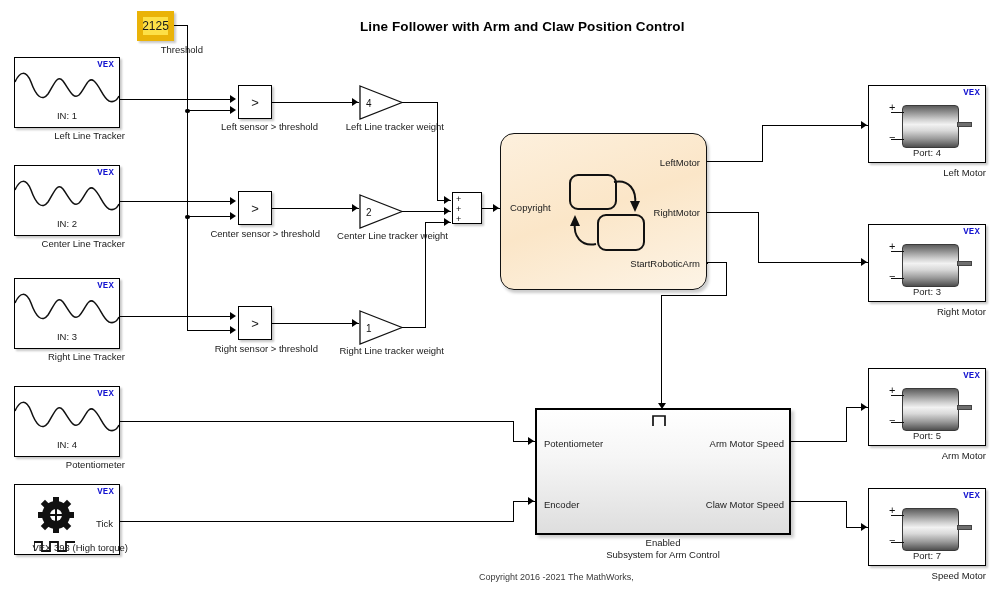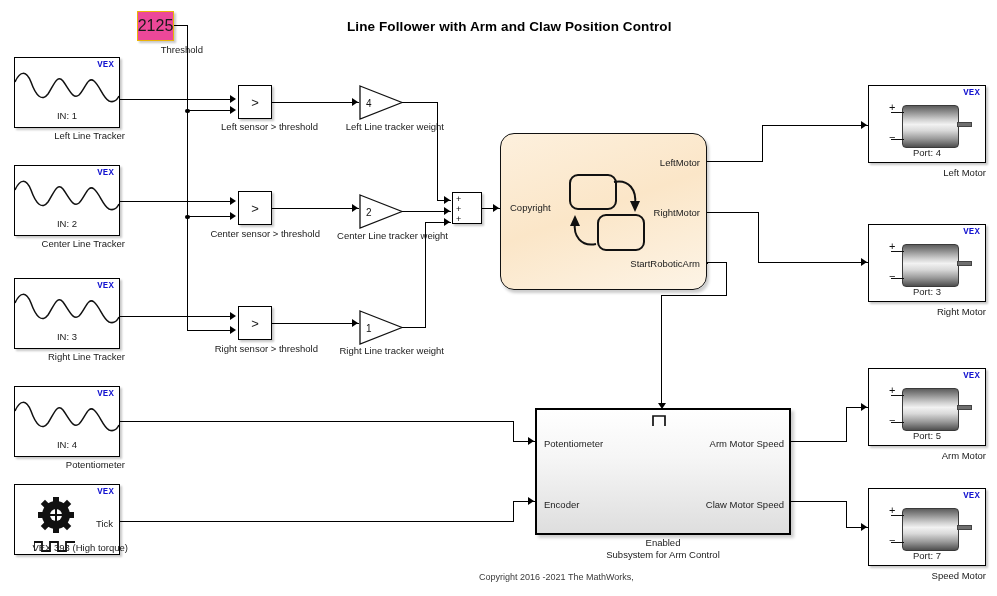--- a/index.html
+++ b/index.html
@@ -13,22 +13,22 @@
   .portlbl{font-size:9.5px;color:#202020;position:absolute;white-space:nowrap;}
 
   
   .sblock{position:absolute;background:#fff;border:1px solid #000;
           box-shadow:2px 2px 2px rgba(0,0,0,.22);box-sizing:border-box;}
 
   
   .sine-in{position:absolute;bottom:6px;left:0;right:0;text-align:center;font-size:9.5px;color:#202020;}
 
   
-  .const{position:absolute;background:#ec4899;border:1px solid #eab308;box-sizing:border-box;
-         display:flex;align-items:center;justify-content:center;font-size:16px;
+  .const{position:absolute;background:#fde047;border:6px solid #eab308;box-sizing:border-box;
+         display:flex;align-items:center;justify-content:center;font-size:12px;
          box-shadow:2px 2px 2px rgba(0,0,0,.22);}
 
   
   .relop{position:absolute;background:#fff;border:1px solid #000;box-sizing:border-box;
          display:flex;align-items:center;justify-content:center;font-size:13px;
          box-shadow:2px 2px 2px rgba(0,0,0,.22);}
 
   
   .gain{position:absolute;}
   .gain .gtxt{position:absolute;left:7px;top:50%;transform:translateY(-50%);font-size:10px;color:#111;}
@@ -66,21 +66,21 @@
   .wv{width:1.1px;}
   .dot{position:absolute;width:4.6px;height:4.6px;border-radius:50%;background:#000;}
   .arrow{position:absolute;width:0;height:0;border-left:6px solid #000;
          border-top:4px solid transparent;border-bottom:4px solid transparent;}
   .arrow-d{position:absolute;width:0;height:0;border-top:6px solid #000;
            border-left:4px solid transparent;border-right:4px solid transparent;}
 </style>
 </head>
 <body>
 
-<div class="abs title" style="left:347px;top:19px;">Line Follower with Arm and Claw Position Control</div>
+<div class="abs title" style="left:360px;top:19px;">Line Follower with Arm and Claw Position Control</div>
 <div class="abs copyright" style="left:459px;top:572px;margin-left:20px;">Copyright 2016 -2021 The MathWorks,</div>
 
 <div class="const" style="left:137px;top:11px;width:37px;height:30px;">
   <span>2125</span>
 </div>
 <div class="abs blk-label" style="left:108px;top:44px;width:95px;">Threshold</div>
 
 <div class="w wh abs" style="left:174px;top:25px;width:14px;"></div>
 <div class="w wv abs" style="left:187px;top:25px;height:306px;"></div>
 <div class="dot" style="left:185.3px;top:108.7px;"></div>

